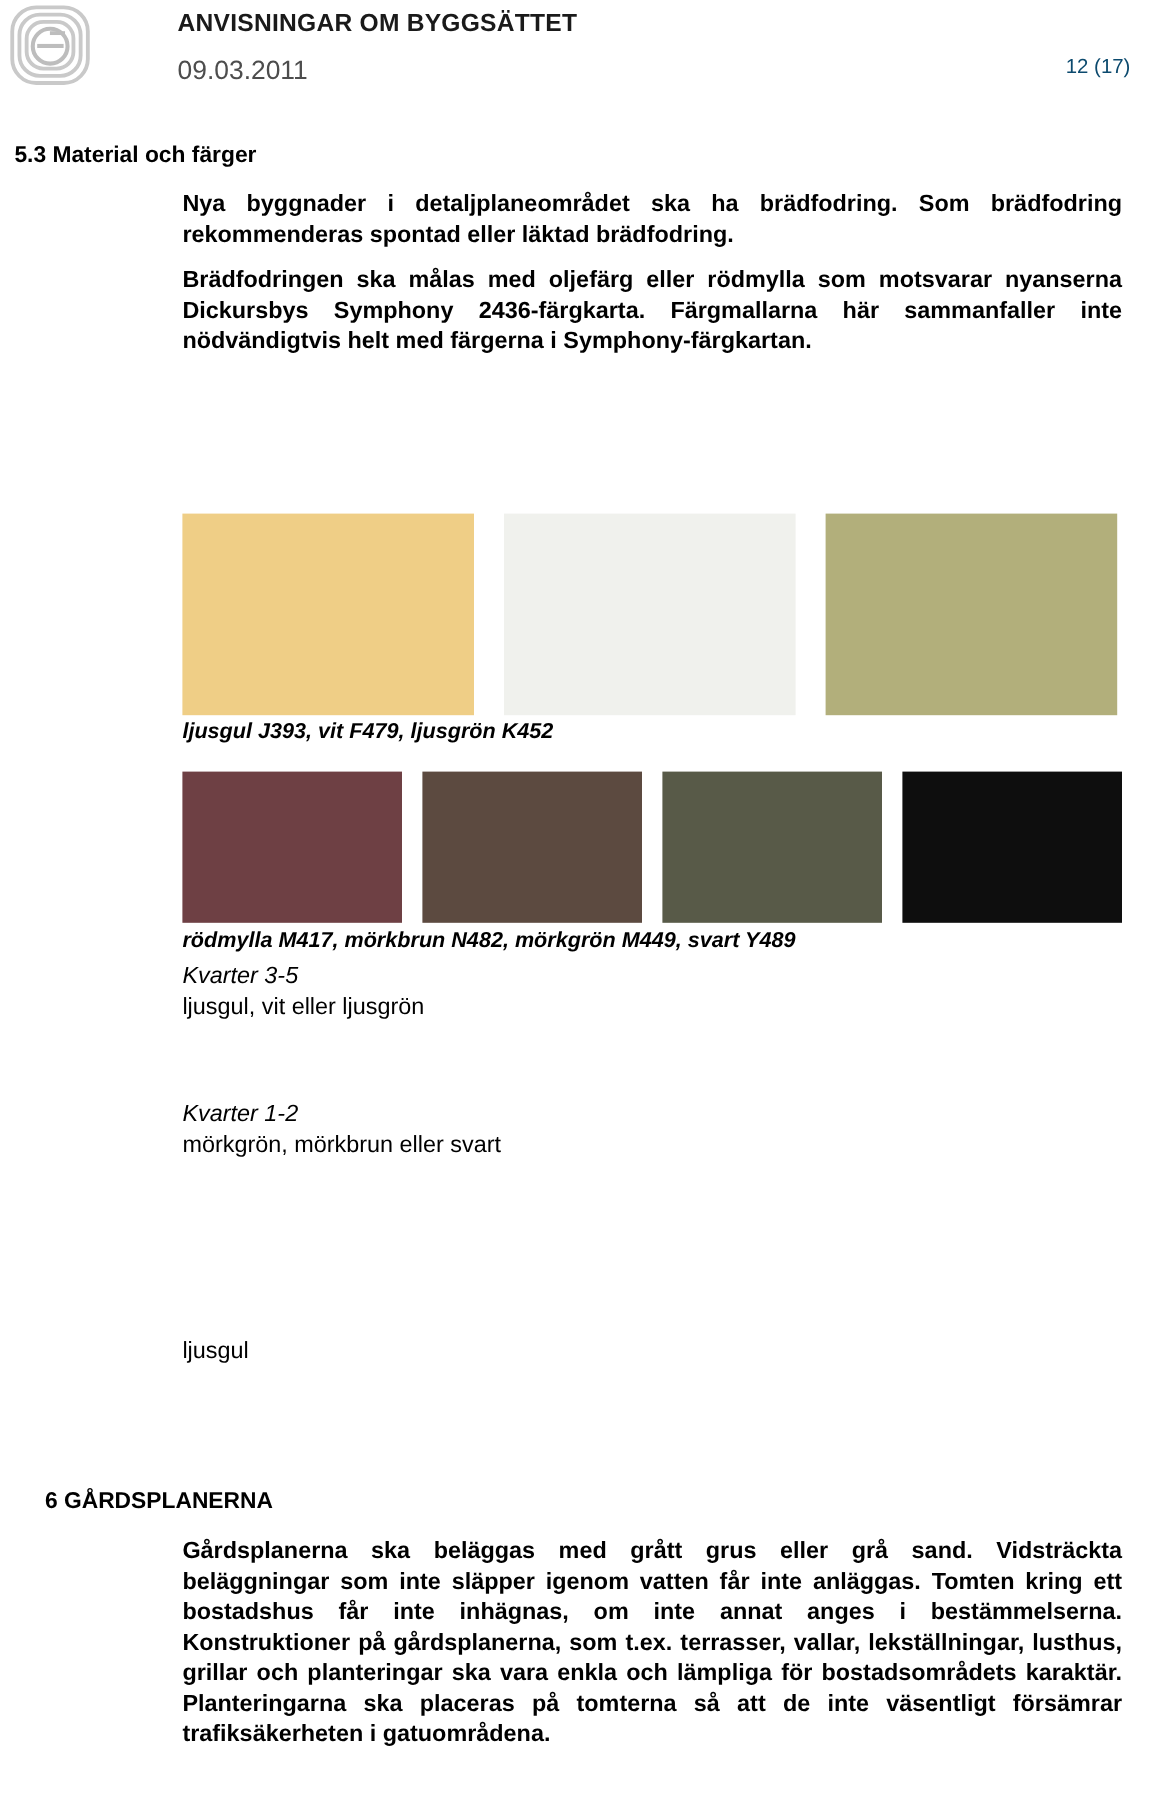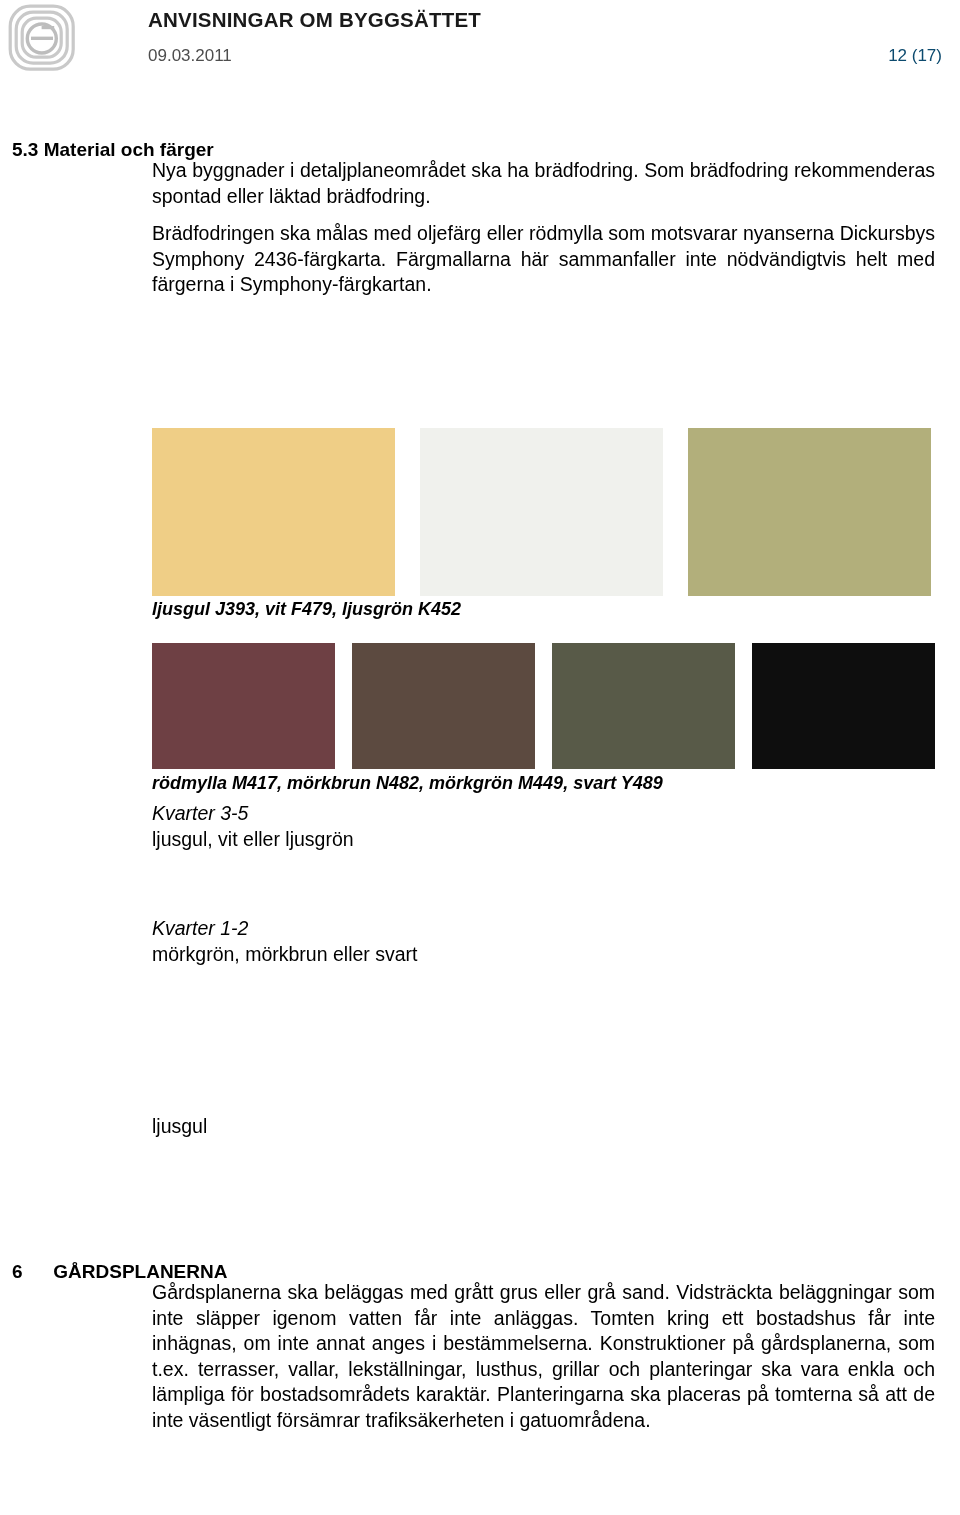--- a/index.html
+++ b/index.html
@@ -44,53 +44,53 @@
     font-size: 20.5px;
     font-weight: bold;
     letter-spacing: 0.2px;
     color: #1a1a1a;
     white-space: nowrap;
   }
   .header-date {
     position: absolute;
     left: 148px;
     top: 46px;
-    font-size: 17px;
+    font-size: 22px;
     color: #4d4d4d;
     white-space: nowrap;
   }
   .header-page {
     position: absolute;
     right: 18px;
     top: 46px;
     font-size: 17px;
     color: #0c4a6e;
     white-space: nowrap;
   }
 
   
   .sec-heading {
     position: absolute;
     font-size: 19px;
     font-weight: bold;
     white-space: nowrap;
-    margin-top: 20px;
   }
   .sec-heading .num {
     display: inline-block;
   }
   #heading-53 { left: 12px; top: 119px; }
-  #heading-6  { left: 12px; top: 1241px; }
+  #heading-6  { left: 12px; top: 1241px; text-align: right; }
   #heading-6 .num { width: 36px; }
 
   
   .body-col {
     position: absolute;
     left: 152px;
     width: 783px;
+    font-weight: bold;
   }
   p.just {
     margin: 0 0 12px 0;
     font-size: 19.5px;
     line-height: 25.5px;
     text-align: justify;
     text-justify: inter-word;
     hyphens: none;
   }
   p.just:last-child { margin-bottom: 0; }

